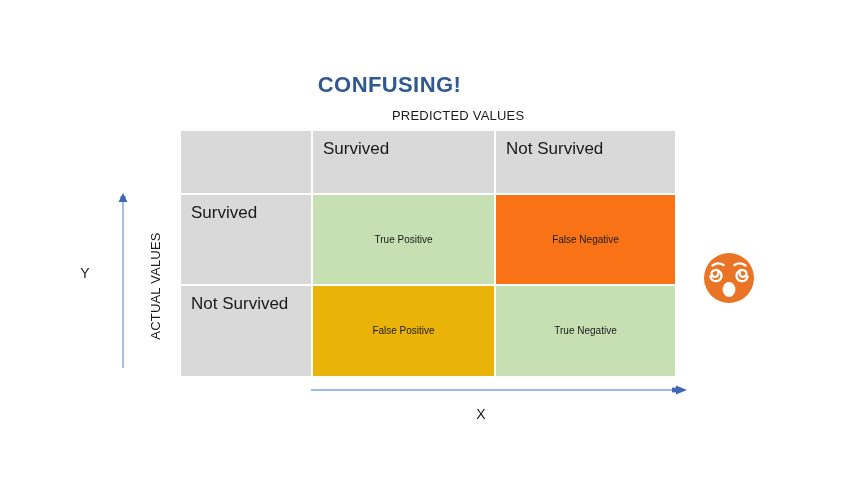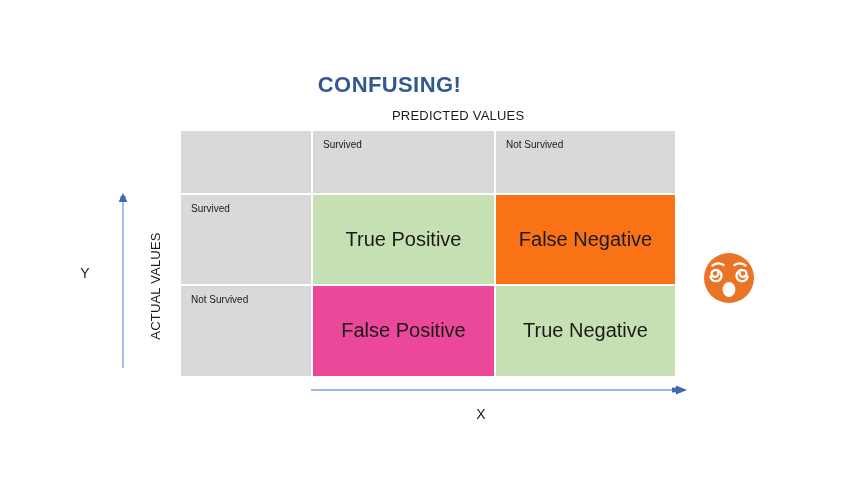--- a/index.html
+++ b/index.html
@@ -120,35 +120,35 @@
   .col-a { width: 130px; }
   .col-b { width: 181px; }
   .col-c { width: 179px; }
 
   .row-head { height: 64px; }
   .row-body { height: 90px; }
 
   .cell-gray   { background: #d9d9d9; }
   .cell-green  { background: #c6e0b4; }
   .cell-orange { background: #f97316; }
-  .cell-yellow { background: #ec4899; }
+  .cell-yellow { background: #eab308; }
 
   .hdr-text {
     display: block;
     padding: 8px 0 0 10px;
-    font-size: 10px;
+    font-size: 17px;
     color: #1a1a1a;
   }
   .quad-text {
     display: flex;
     align-items: center;
     justify-content: center;
     width: 100%;
     height: 100%;
-    font-size: 20px;
+    font-size: 10px;
     color: #1a1a1a;
   }
 
   
   #emoji {
     position: absolute;
     left: 703px;
     top: 252px;
     width: 52px;
     height: 52px;

